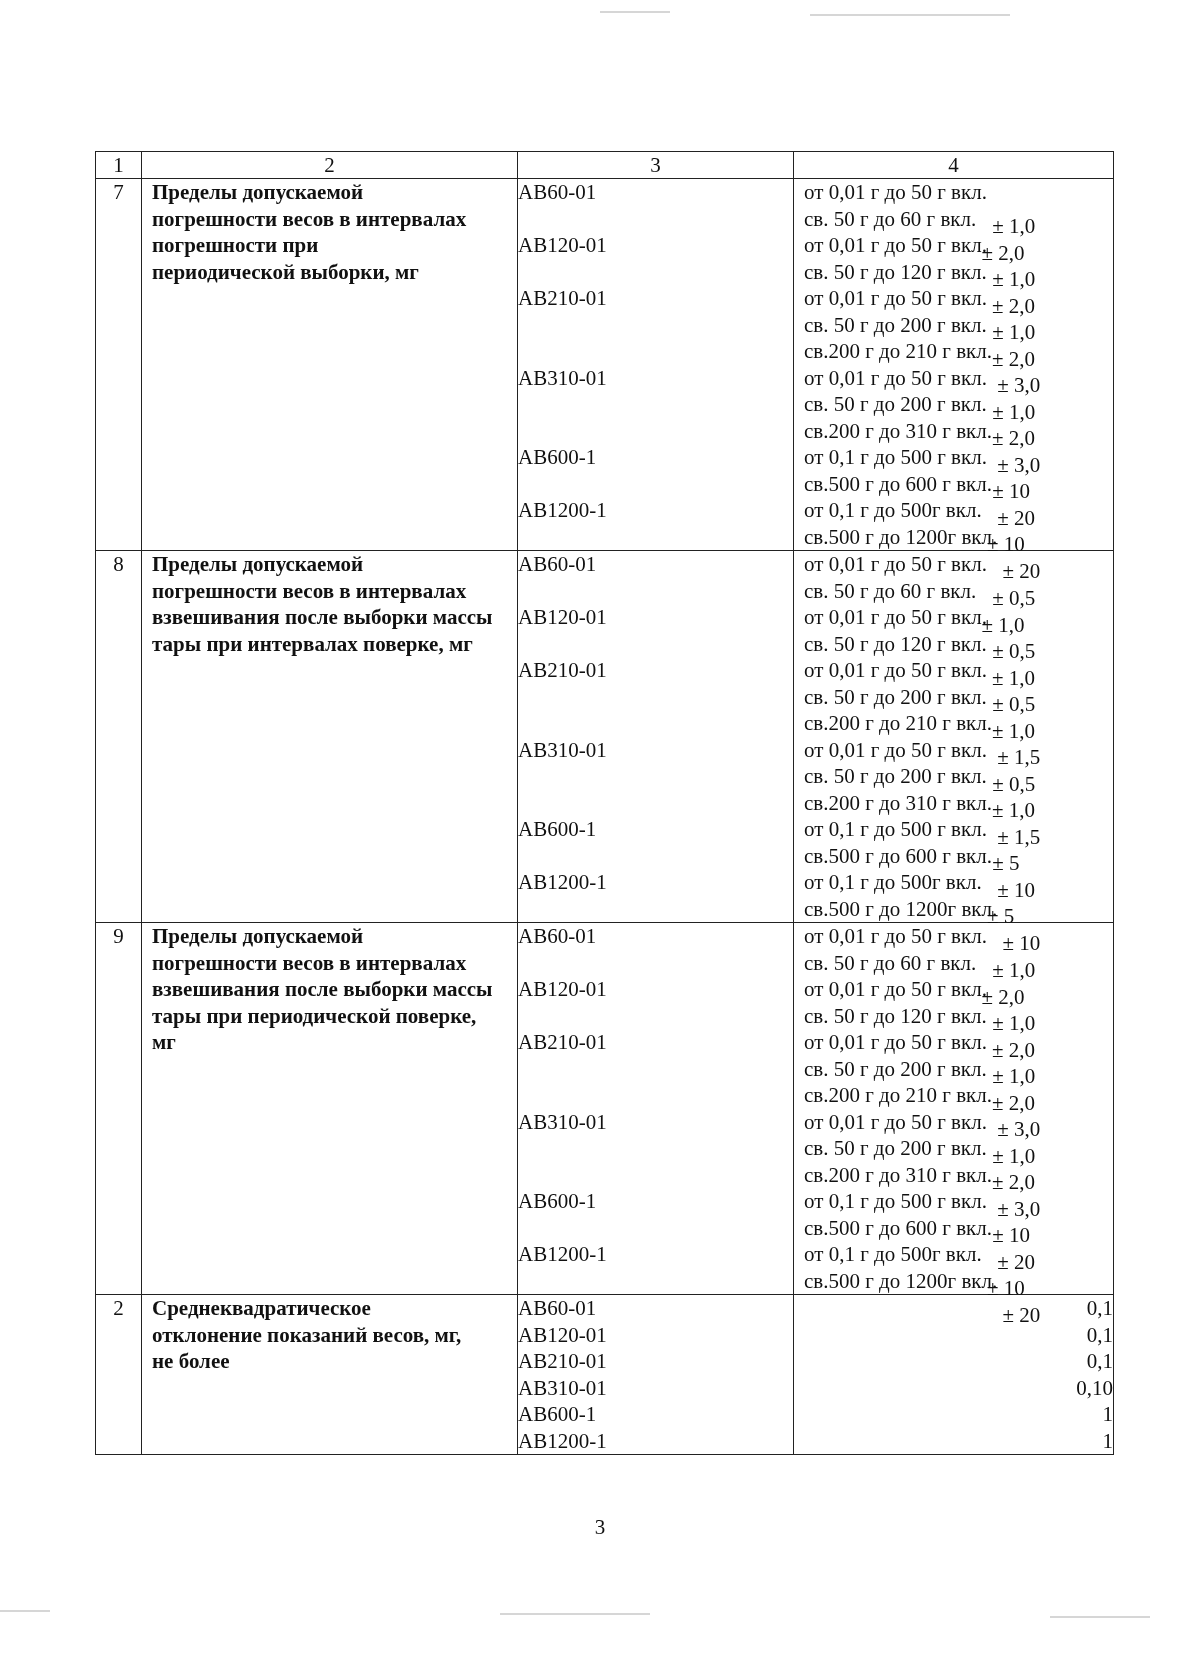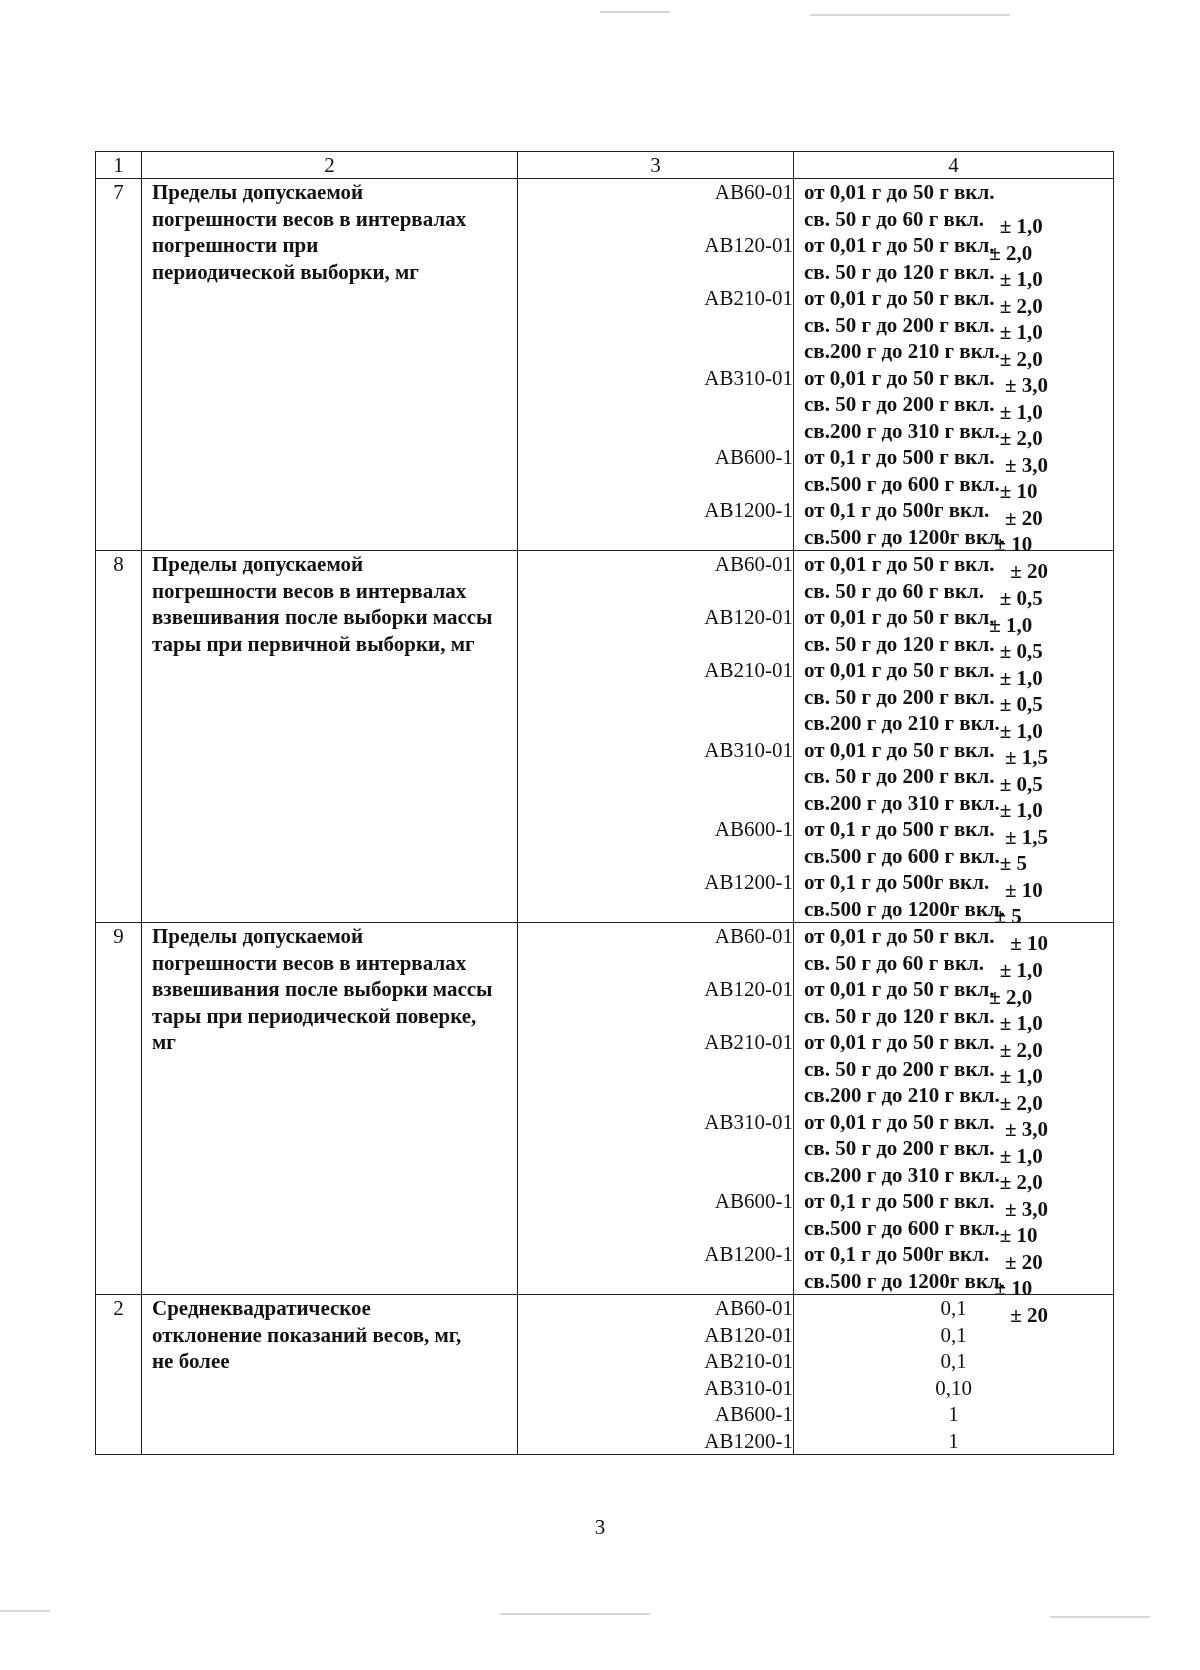--- a/index.html
+++ b/index.html
@@ -18,26 +18,26 @@
       border: 1.5px solid #222; vertical-align: top; padding: 0 0 0 0;
     }
     col.c1 { width: 46px; }
     col.c2 { width: 376px; }
     col.c3 { width: 276px; }
     col.c4 { width: 320px; }
     .hdr td { text-align: center; height: 26px; line-height: 26px; }
     .num { text-align: center; }
     .desc { padding-left: 10px !important; font-weight: bold; }
     .line { height: 26.5px; white-space: nowrap; }
-    .model { text-align: right; }
+    .model { text-align: left; }
     .range { padding-left: 10px !important; }
-    .range .line { display: flex; font-weight: bold; }
+    .range .line { display: flex; }
     .range .txt { display: inline-block; }
     .range .tol { display: inline-block; margin-top: 34px; }
-    .center { text-align: center; }
+    .center { text-align: right; }
     .page-num { position: absolute; top: 1515px; left: 0; width: 1200px; text-align: center; font-size: 21px; }
   </style>
 </head>
 <body>
 
 <div class="scan-marks" style="left:600px;top:11px;width:70px;"></div>
 <div class="scan-marks" style="left:810px;top:14px;width:200px;"></div>
 <div class="scan-marks" style="left:0px;top:1610px;width:50px;"></div>
 <div class="scan-marks" style="left:500px;top:1613px;width:150px;"></div>
 <div class="scan-marks" style="left:1050px;top:1616px;width:100px;"></div>
@@ -96,21 +96,21 @@
           <div class="line"><span class="txt">от 0,1 г до 500г вкл.</span>&nbsp;<span class="tol">± 10</span></div>
           <div class="line"><span class="txt">св.500 г до 1200г вкл.</span>&nbsp;<span class="tol">± 20</span></div>
         </td>
       </tr>
       <tr>
         <td class="num">8</td>
         <td class="desc">
           <div class="line">Пределы допускаемой</div>
           <div class="line">погрешности весов в интервалах</div>
           <div class="line">взвешивания после выборки массы</div>
-          <div class="line">тары при первичной выборки, мг</div>
+          <div class="line">тары при интервалах поверке, мг</div>
         </td>
         <td class="model">
           <div class="line">АВ60-01</div>
           <div class="line"></div>
           <div class="line">АВ120-01</div>
           <div class="line"></div>
           <div class="line">АВ210-01</div>
           <div class="line"></div>
           <div class="line"></div>
           <div class="line">АВ310-01</div>

